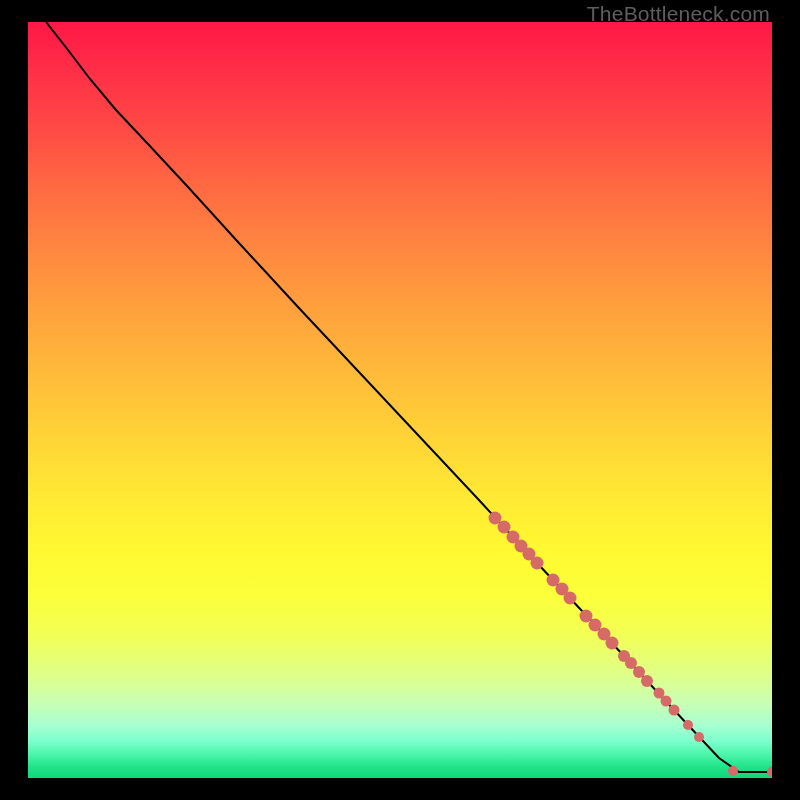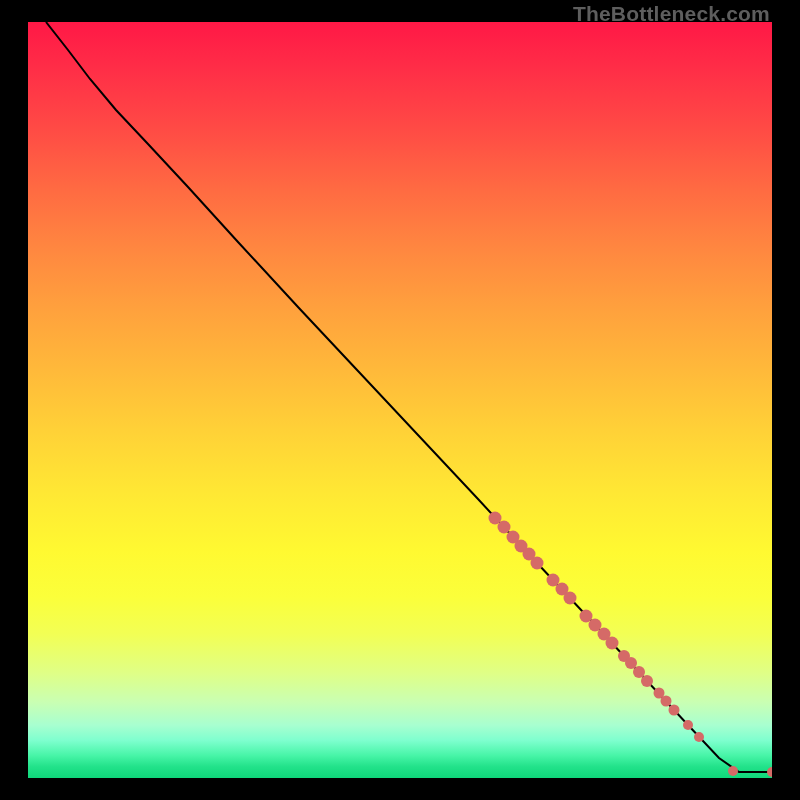--- a/index.html
+++ b/index.html
@@ -41,21 +41,21 @@
       #48f5a8 97%,
       #22e28a 98.5%,
       #0fd77a 100%
     );
   }
   .attribution {
     position: absolute;
     top: 2px;
     right: 30px;
     font-size: 21px;
-    font-weight: 700;
+    font-weight: 400;
     color: #5e5e5e;
     letter-spacing: 0.2px;
   }
   svg.plot {
     position: absolute;
     inset: 0;
     width: 100%;
     height: 100%;
   }
 </style>

